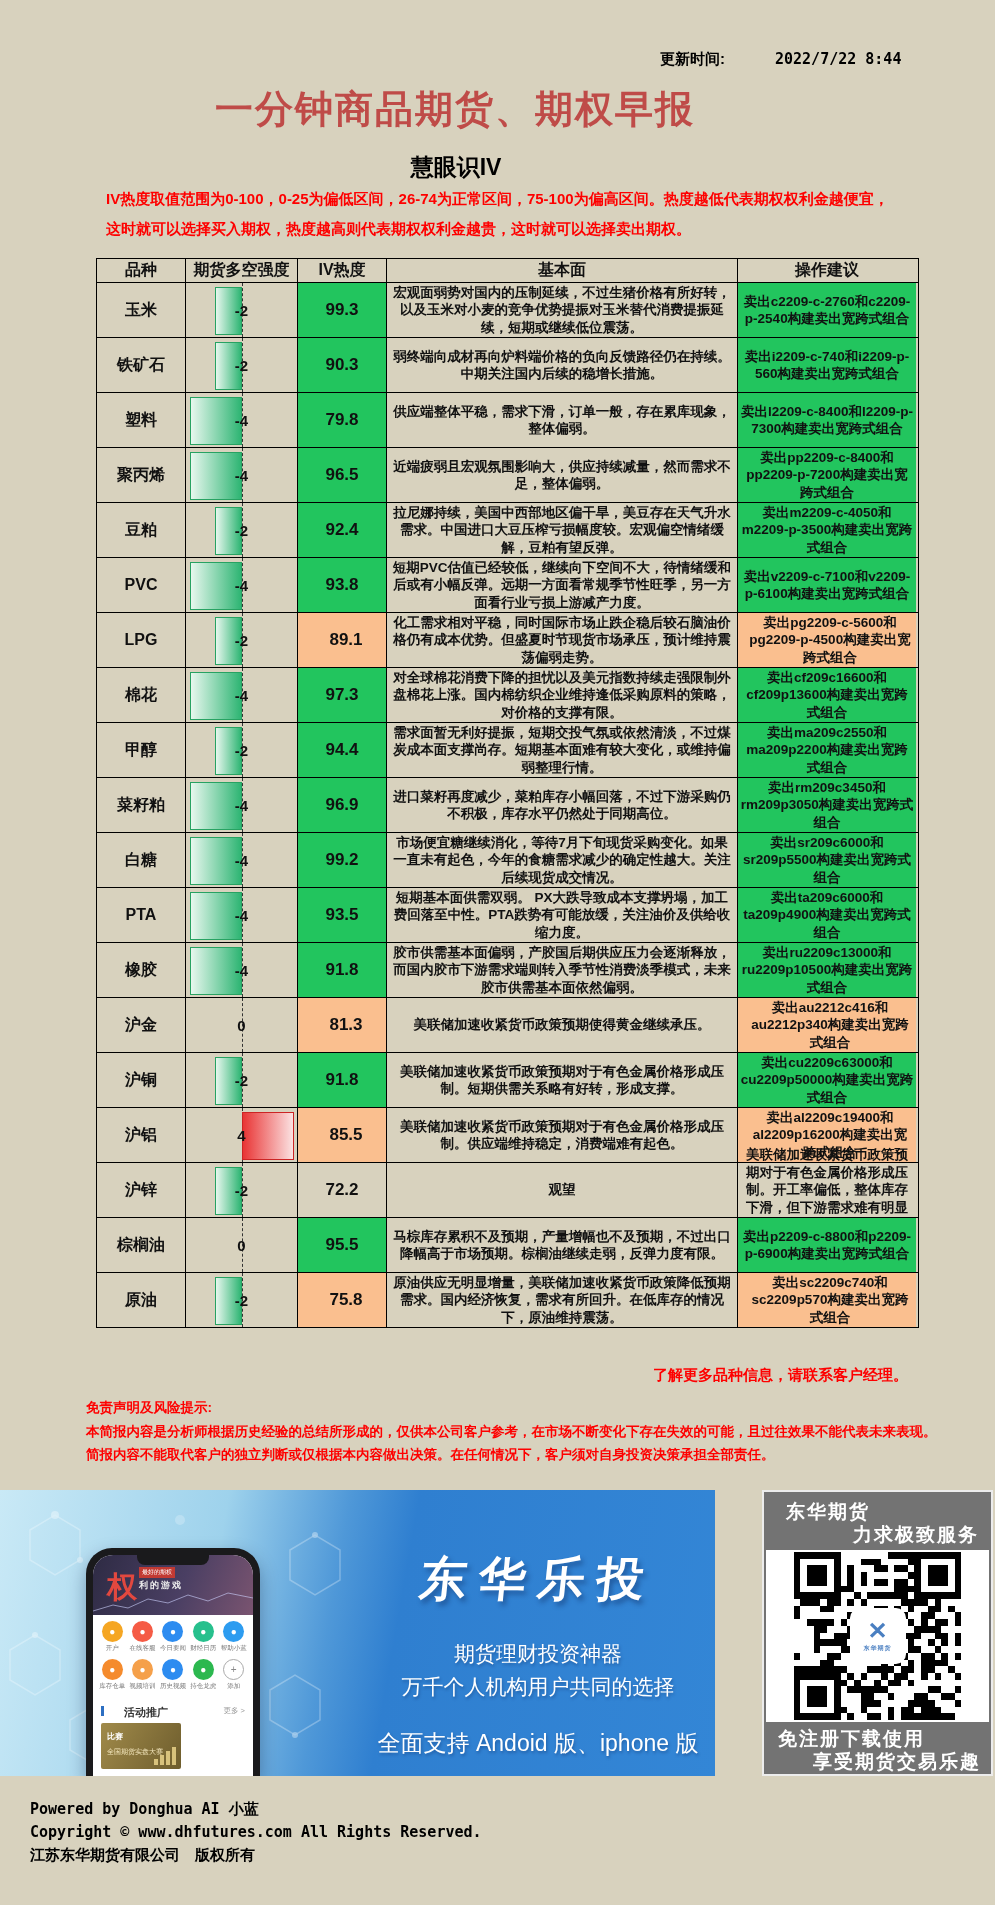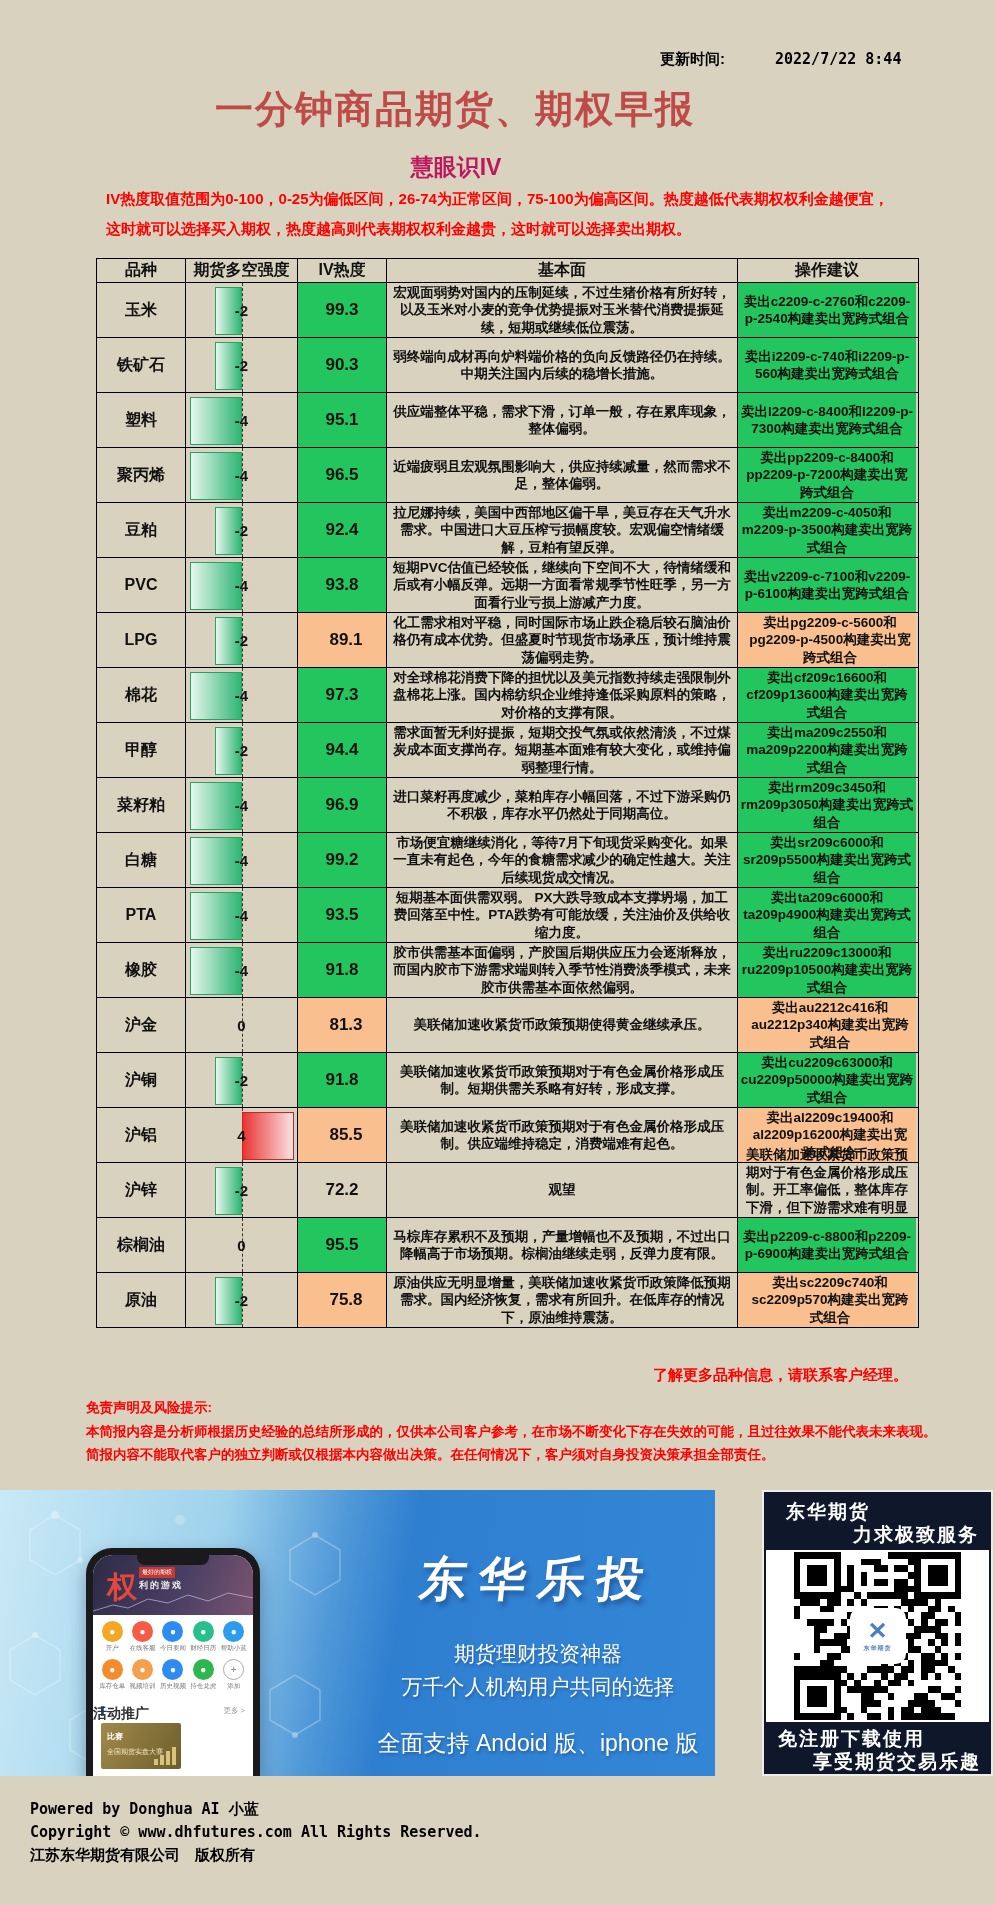--- a/index.html
+++ b/index.html
@@ -3,21 +3,21 @@
 <meta charset="utf-8">
 <style>
   html,body{margin:0;padding:0;}
   body{font-family:"Liberation Sans", sans-serif; color:#111;}
   #page{position:relative;width:995px;height:1905px;background:#d8d2be;overflow:hidden;}
 
   
   .update-row{position:absolute;top:50px;left:660px;font-size:15px;font-weight:bold;color:#000;}
   .update-row .val{position:absolute;left:115px;top:0;width:220px;font-family:"DejaVu Sans Mono",monospace;white-space:nowrap;}
   .main-title{position:absolute;top:84px;left:455px;transform:translateX(-50%);font-size:38px;font-weight:bold;color:#bf4b48;letter-spacing:2px;white-space:nowrap;}
-  .sub-title{position:absolute;top:152px;left:456px;transform:translateX(-50%);font-size:23px;font-weight:bold;color:#be185d;white-space:nowrap;}
+  .sub-title{position:absolute;top:152px;left:456px;transform:translateX(-50%);font-size:23px;font-weight:bold;color:#000000;white-space:nowrap;}
   .intro{position:absolute;left:106px;width:860px;color:#fe0000;font-weight:bold;font-size:15px;white-space:nowrap;}
   .intro.l1{top:190px;}
   .intro.l2{top:220px;}
 
   
   .tbl{position:absolute;left:96px;top:258px;width:821px;border:1px solid #000;background:#d8d2be;}
   .trow{display:grid;grid-template-columns:89px 112px 89px 351px 178px;border-bottom:1px solid #000;}
   .trow:last-child{border-bottom:none;}
   .tcell{border-right:1px solid #000;position:relative;display:flex;align-items:center;justify-content:center;text-align:center;box-sizing:border-box;}
   .tcell:last-child{border-right:none;}
@@ -64,30 +64,30 @@
   .hero-badge{position:absolute;left:46px;top:12px;background:#c23a33;color:#fff;font-size:6px;padding:1px 3px;}
   .hero-text{position:absolute;left:46px;top:24px;color:#eee;font-size:9px;font-weight:bold;letter-spacing:2px;}
   .hero-line{position:absolute;left:0;bottom:0;width:100%;height:26px;}
   .grid{position:absolute;left:0;top:62px;width:100%;display:flex;flex-wrap:wrap;padding:4px 4px 0 4px;box-sizing:border-box;}
   .gitem{width:20%;display:flex;flex-direction:column;align-items:center;margin-bottom:6px;}
   .gico{width:21px;height:21px;border-radius:50%;display:flex;align-items:center;justify-content:center;color:#fff;font-size:10px;}
   .gico.outline{background:#fff;border:1px solid #aaa;color:#888;box-sizing:border-box;}
   .glabel{font-size:6.5px;color:#777;margin-top:2px;white-space:nowrap;}
   .sect{position:absolute;left:0;width:100%;height:16px;}
   .sect .bar{position:absolute;left:8px;top:3px;width:3px;height:10px;background:#2d6fc2;}
-  .sect .slabel{position:absolute;left:0;top:2px;font-size:14px;font-weight:bold;color:#333;}
+  .sect .slabel{position:absolute;left:31px;top:2px;font-size:11px;font-weight:bold;color:#333;}
   .sect .smore{position:absolute;right:8px;top:3px;font-size:7.5px;color:#999;}
   .promo{position:absolute;left:8px;top:168px;width:80px;height:46px;background:linear-gradient(120deg,#a08a4a,#6e5d2d);border-radius:2px;overflow:hidden;}
   .promo .p1{position:absolute;left:6px;top:8px;color:#fff;font-size:8px;font-weight:bold;}
   .promo .p2{position:absolute;left:6px;top:24px;color:#f3e6bc;font-size:7px;white-space:nowrap;}
   .promo .bars{position:absolute;right:5px;bottom:4px;display:flex;align-items:flex-end;gap:2px;}
   .promo .bars i{display:block;width:4px;background:#d8c27c;}
 
   
-  .qr-panel{position:absolute;left:762px;top:1490px;width:231px;height:286px;background:#0f172a;border:2px solid #ececec;box-sizing:border-box;}
+  .qr-panel{position:absolute;left:762px;top:1490px;width:231px;height:286px;background:#737373;border:2px solid #ececec;box-sizing:border-box;}
   .qr-head1{position:absolute;left:22px;top:7px;color:#fff;font-size:19px;font-weight:bold;letter-spacing:2px;}
   .qr-head2{position:absolute;right:12px;top:30px;color:#fff;font-size:19px;font-weight:bold;letter-spacing:2px;}
   .qr-zone{position:absolute;left:2px;top:58px;width:223px;height:172px;background:#fff;display:flex;align-items:center;justify-content:center;}
   .qr-grid{position:relative;width:168px;height:168px;display:grid;grid-template-columns:repeat(25,1fr);grid-template-rows:repeat(25,1fr);background:#fff;}
   .qr-grid b{background:#000;}
   .qr-logo{position:absolute;left:50%;top:50%;transform:translate(-50%,-50%);width:52px;height:52px;background:#fff;border-radius:8px;box-shadow:0 0 0 2px #fff;display:flex;flex-direction:column;align-items:center;justify-content:center;}
   .qr-logo .glyph{color:#4a7fc1;font-size:24px;font-weight:bold;line-height:24px;}
   .qr-logo .cap{color:#4a7fc1;font-size:6px;font-weight:bold;letter-spacing:1px;margin-top:1px;white-space:nowrap;}
   .qr-foot1{position:absolute;left:14px;top:234px;color:#fff;font-size:19px;font-weight:bold;letter-spacing:2px;}
   .qr-foot2{position:absolute;right:10px;top:257px;color:#fff;font-size:19px;font-weight:bold;letter-spacing:2px;}
@@ -150,21 +150,21 @@
     </div>
 
     <div class="trow drow">
       <div class="tcell cell-name">塑料</div>
       <div class="tcell cell-strength">
         <span class="center-dash"></span>
         <span class="sbar neg" style="width: 50px;"></span>
         <span class="snum">-4</span>
       </div>
       <div class="tcell cell-iv lvl-red">
-            <span>95.1</span>
+            <span>79.8</span>
           </div>
       <div class="tcell cell-fund">供应端整体平稳，需求下滑，订单一般，存在累库现象，整体偏弱。</div>
       <div class="tcell cell-advice lvl-red">卖出l2209-c-8400和l2209-p-7300构建卖出宽跨式组合</div>
     </div>
 
     <div class="trow drow">
       <div class="tcell cell-name">聚丙烯</div>
       <div class="tcell cell-strength">
         <span class="center-dash"></span>
         <span class="sbar neg" style="width: 50px;"></span>

